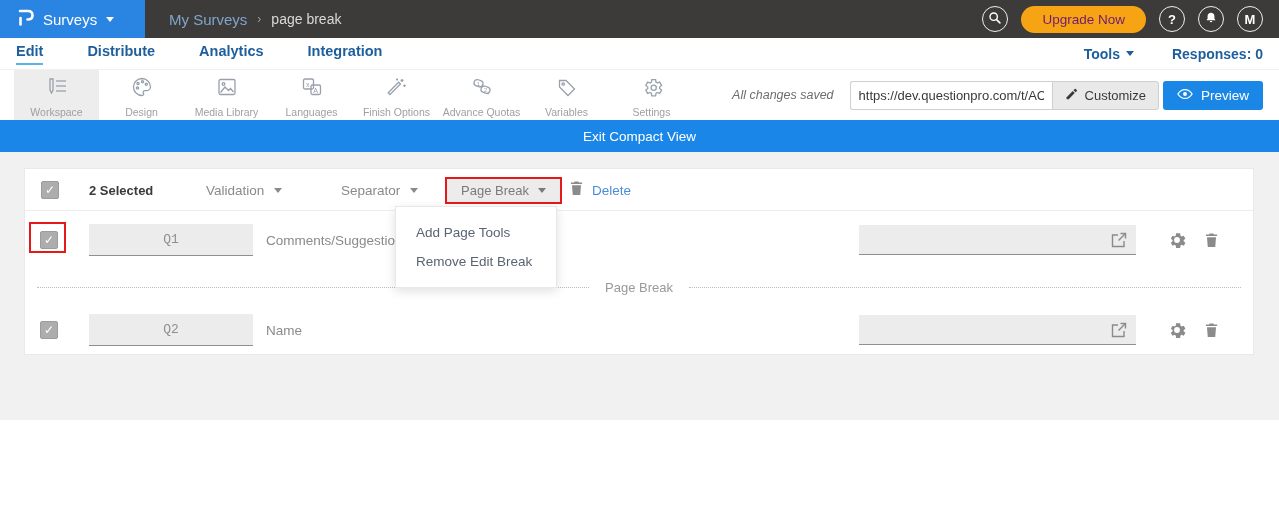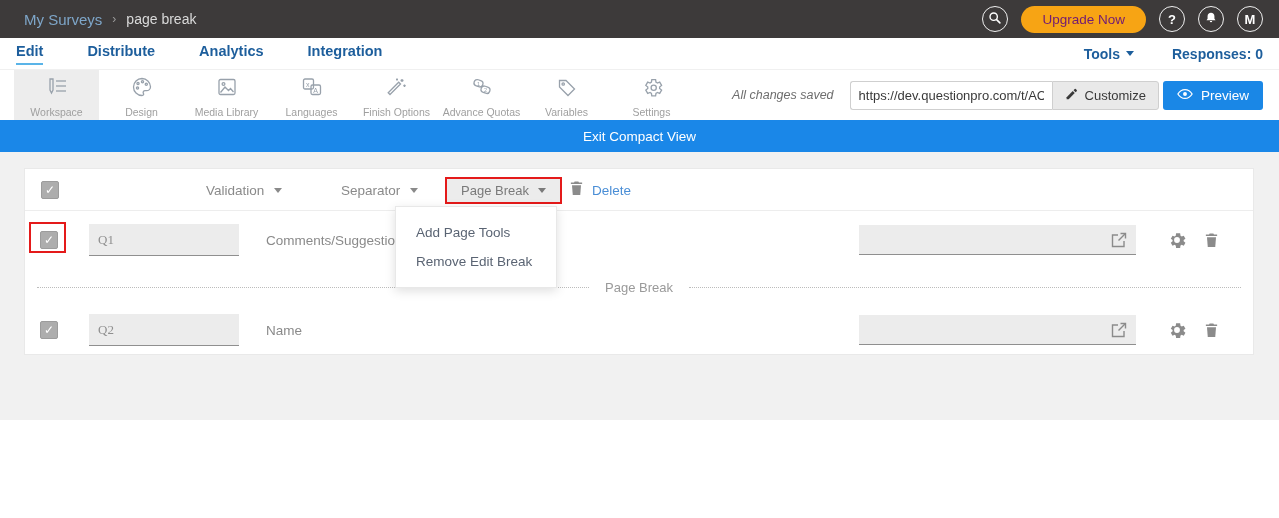--- a/index.html
+++ b/index.html
@@ -59,39 +59,49 @@
   .muted-dd .caret { color:#8a8a8a; }
   .pagebreak-btn { position:absolute; left:420px; top:8px; height:27px; width:117px; background:#ececec; border:2px solid #e41a1a; display:flex; align-items:center; justify-content:center; gap:9px; color:#7a7a7a; font-size:13px; cursor:pointer; }
   .pagebreak-btn .caret { color:#7a7a7a; }
   .delete-group { position:absolute; left:544px; top:0; height:42px; display:flex; align-items:center; gap:8px; cursor:pointer; }
   .delete-label { color:#4a8ed6; font-size:13.5px; }
 
   .q-row { position:relative; }
   .q-row.q1 { height:58px; }
   .q-row.q2 { height:51px; }
   .anno-box { position:absolute; left:4px; top:11px; width:37px; height:31px; border:2px solid #e41a1a; pointer-events:none; }
-  .q-code-input { position:absolute; left:64px; width:150px; height:32px; background:#ececec; border:none; border-bottom:1px solid #8f8f8f; padding:0 9px; font-size:13px; color:#8f8f8f; font-family:Liberation Serif, serif; outline:none; }
+  .q-code-input { position:absolute; left:64px; width:164px; height:32px; background:#ececec; border:none; border-bottom:1px solid #8f8f8f; padding:0 9px; font-size:13px; color:#8f8f8f; font-family:Liberation Mono, monospace; outline:none;text-align:center; }
   .q-title { position:absolute; left:241px; top:0; height:100%; display:flex; align-items:center; color:#8a8a8a; font-size:13.5px; }
   .answer-input { position:absolute; left:834px; width:277px; height:30px; background:#ececec; border:none; border-bottom:1px solid #8f8f8f; padding:0 30px 0 8px; font-family:inherit; outline:none; }
   .ext-link { position:absolute; cursor:pointer; }
   .icon-btn { position:absolute; cursor:pointer; }
 
   .divider-row { height:36px; display:flex; align-items:center; padding:0 12px; }
   .divider-row .dots { flex:1; border-top:1px dotted #bcbcbc; }
   .divider-label { color:#9a9a9a; font-size:13px; padding:0 16px; white-space:nowrap; }
 
   .dropdown { position:absolute; left:370px; top:37px; width:162px; height:82px; background:#fff; border:1px solid #e8e8e8; box-shadow:0 3px 10px rgba(0,0,0,0.13); z-index:20; display:flex; flex-direction:column; justify-content:center; gap:14px; padding:4px 0; }
   .dropdown-item { padding-left:20px; color:#5a6473; font-size:13.5px; cursor:pointer; }
 </style>
 </head>
 <body>
 
 <div class="stage">
 
   <div class="topbar">
+    <div class="brand">
+      <span>
+        <svg width="17" height="19" viewBox="0 0 17 19">
+            <path d="M3 3 H11 Q15.5 3 15.5 7.5 Q15.5 11.5 10.5 11.5" fill="none" stroke="#fff" stroke-width="2.6" stroke-linecap="round"></path>
+            <path d="M3.5 10 V16.5" fill="none" stroke="#fff" stroke-width="2.6" stroke-linecap="round"></path>
+          </svg>
+      </span>
+      <span class="brand-label">Surveys</span>
+      <span class="caret"></span>
+    </div>
     <div class="crumbs">
       <span class="crumb-parent">My Surveys</span>
       <span class="crumb-sep">›</span>
       <span class="crumb-current">page break</span>
     </div>
     <div class="top-right">
       <div class="circle-btn">
         <span>
           <svg width="14" height="14" viewBox="0 0 16 16">
               <circle cx="6.5" cy="6.5" r="4.2" fill="none" stroke="#fff" stroke-width="1.6"></circle>
@@ -248,20 +258,21 @@
 
   <div class="banner">
     <span>Exit Compact View</span>
   </div>
 
   <div class="content">
     <div class="card">
 
       <div class="sel-row">
         <div class="checkbox" style="left:16px; top:12px;"></div>
+        <span class="sel-count">2 Selected</span>
         <span class="muted-dd" style="left:181px;">
             <span>Validation</span>
             <span class="caret"></span>
           </span>
         <span class="muted-dd" style="left:316px;">
             <span>Separator</span>
             <span class="caret"></span>
           </span>
         <div class="pagebreak-btn">
           <span>Page Break</span>

